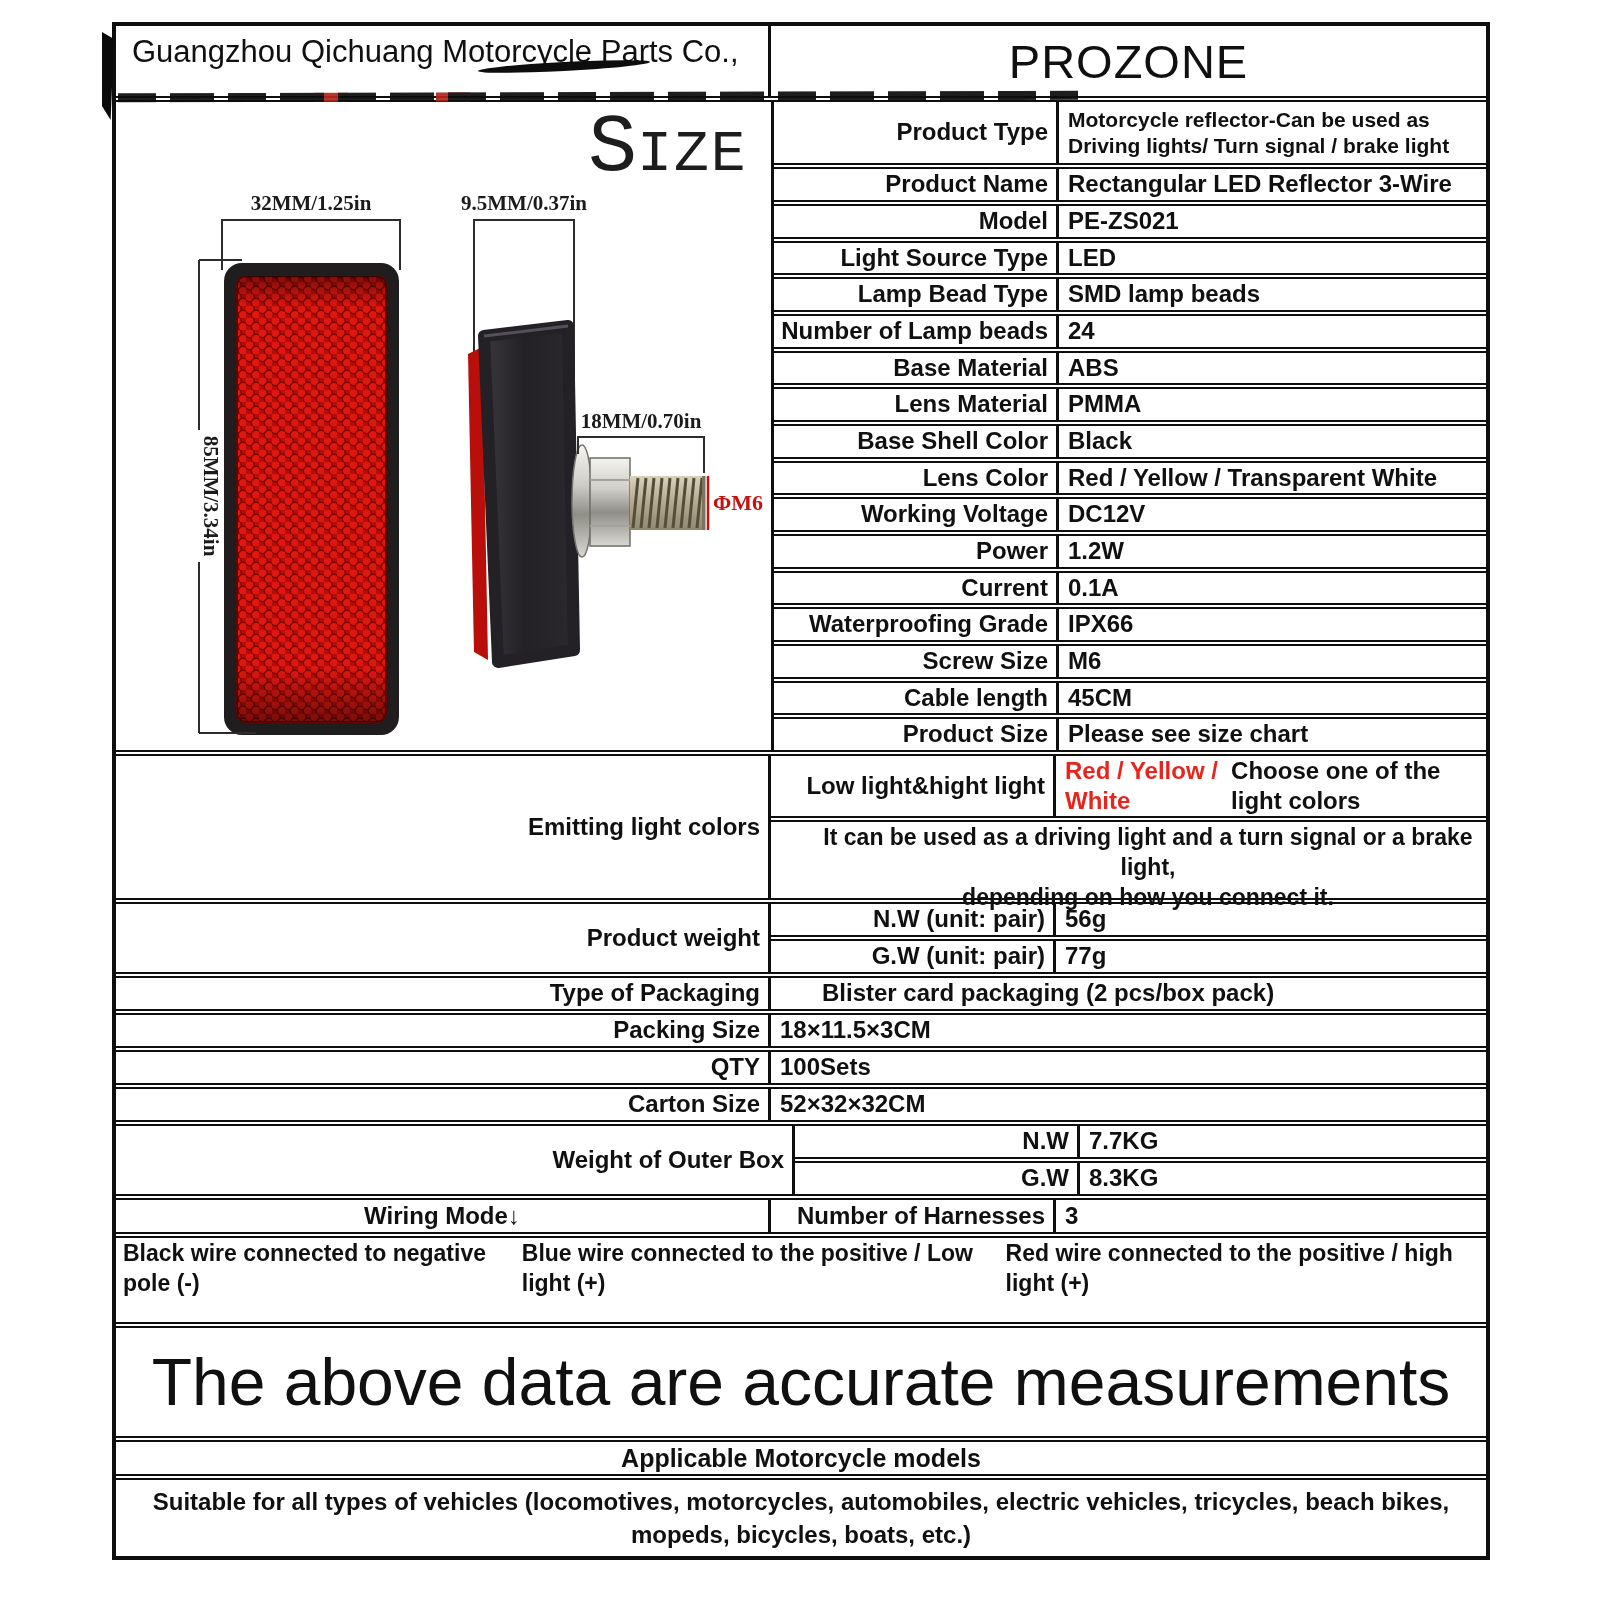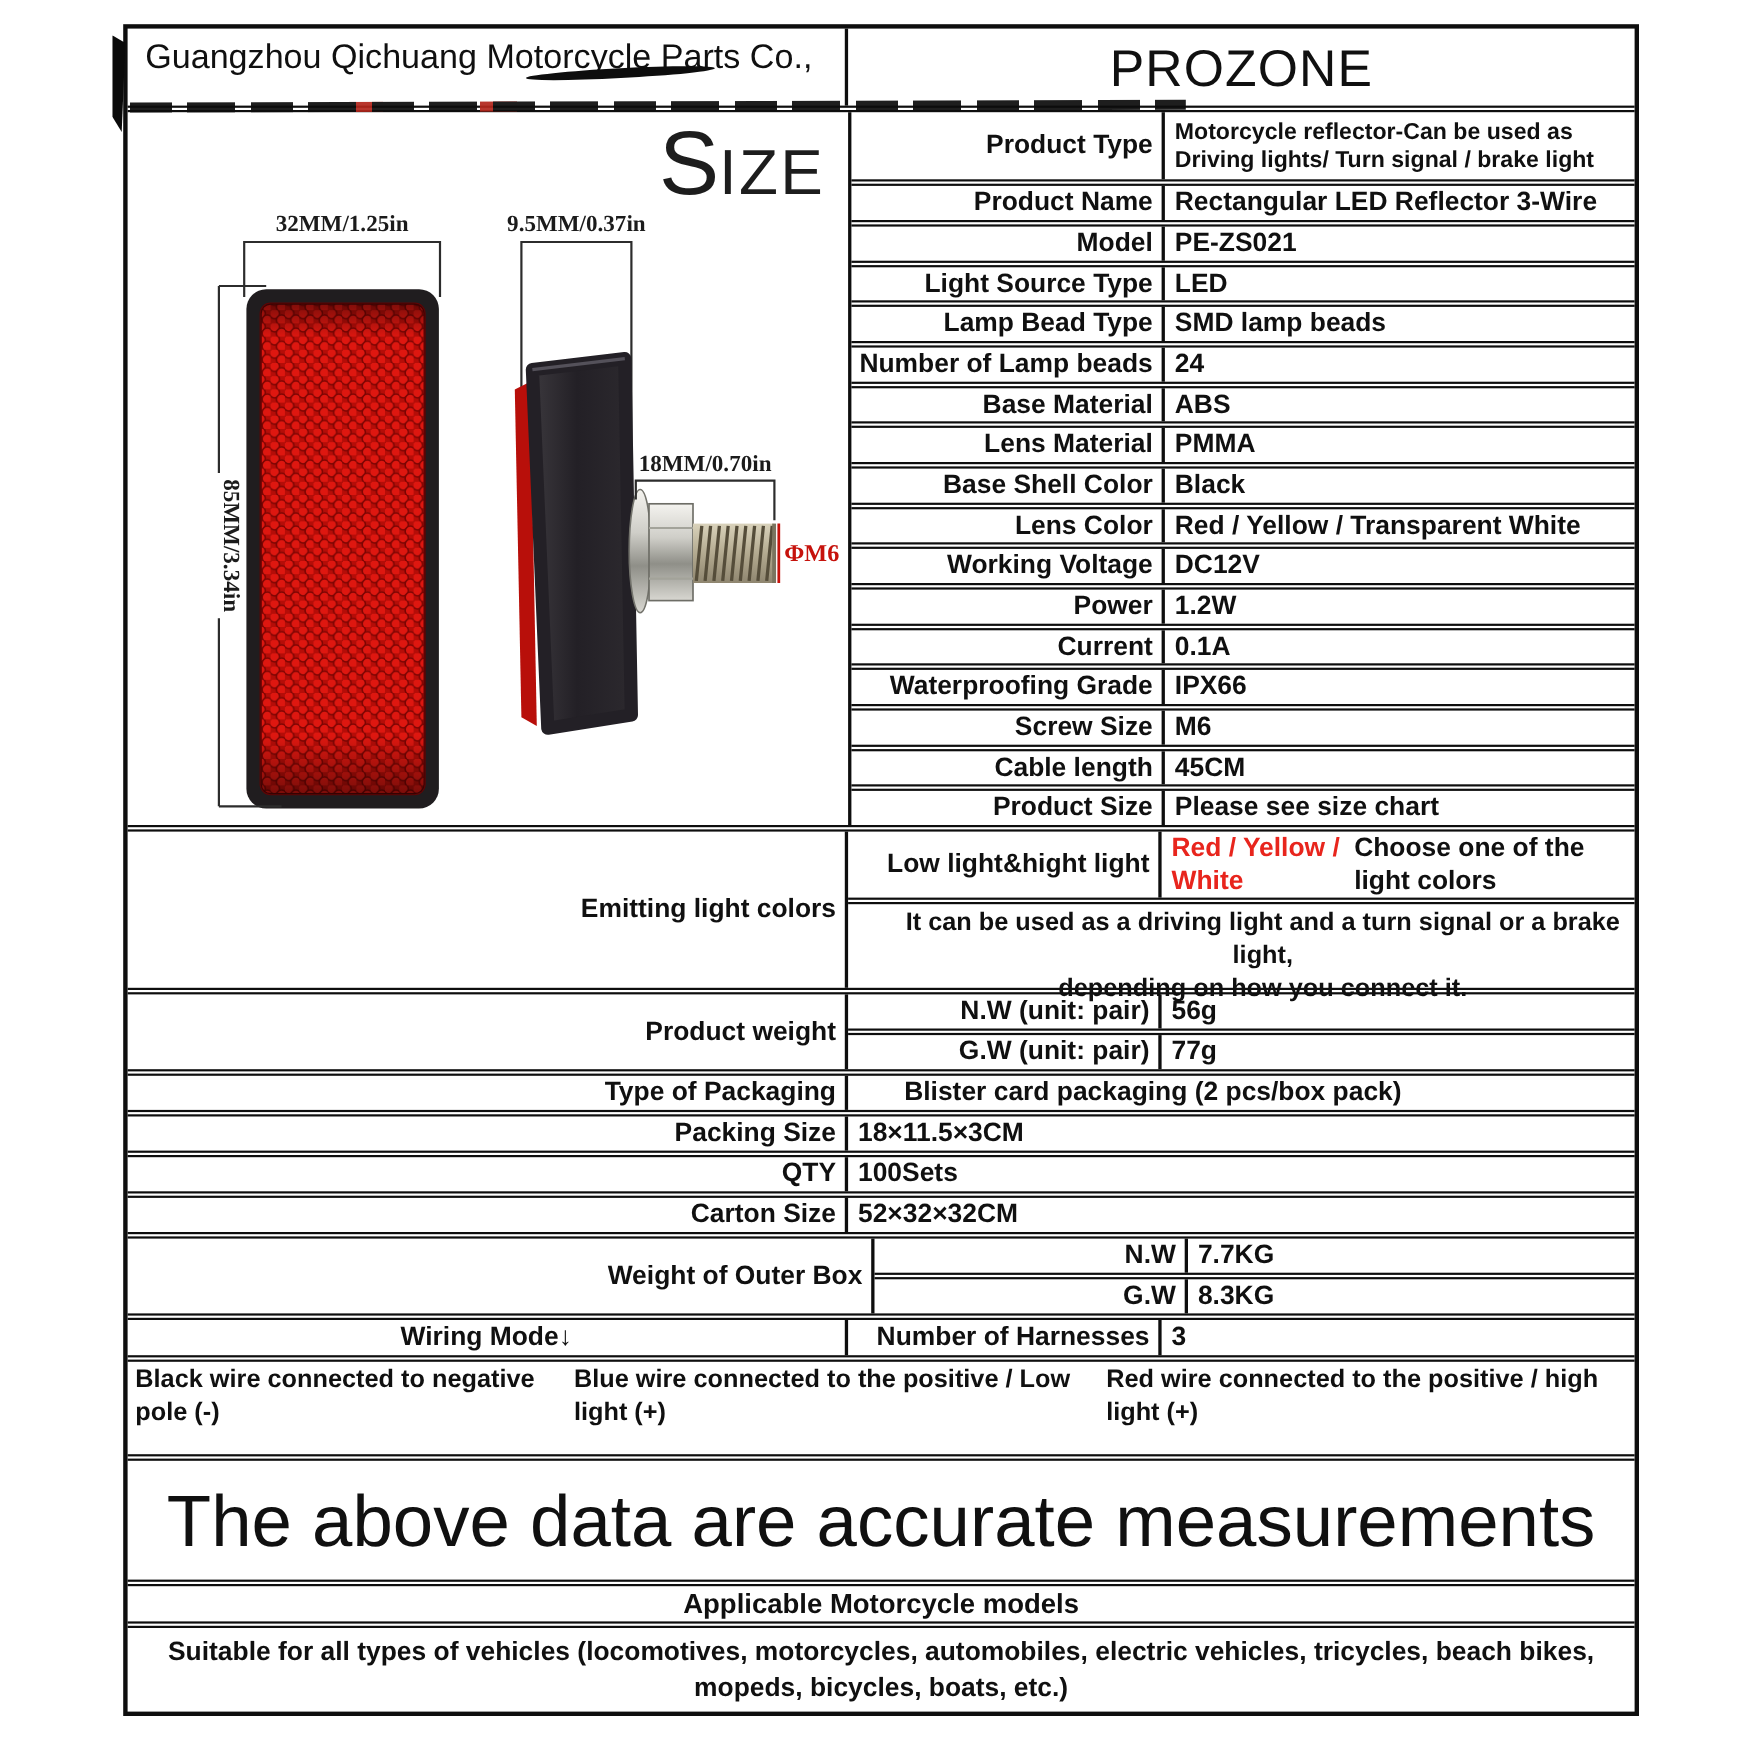--- a/index.html
+++ b/index.html
@@ -23,21 +23,21 @@
     background:
       repeating-linear-gradient(90deg,#0c0c0c 0 38px,rgba(0,0,0,0) 38px 52px,#0c0c0c 52px 96px,rgba(0,0,0,0) 96px 110px),
       linear-gradient(90deg,rgba(0,0,0,0) 0 196px,#b3261c 196px 230px,rgba(0,0,0,0) 230px 318px,#b3261c 318px 352px,rgba(0,0,0,0) 352px 100%);}
   .strike{position:absolute;left:362px;top:36px;width:172px;height:9px;background:#0d0d0d;border-radius:50%;
           transform:rotate(-3deg);}
   .blob{position:absolute;left:-14px;top:6px;width:12px;height:88px;background:#0a0a0a;
         clip-path:polygon(0 0,100% 8%,72% 100%,0 84%);}
   
   .main-left{width:655px;position:relative;}
   .size-svg{position:absolute;inset:0;width:100%;height:100%;}
-  .size-title{position:absolute;left:483px;top:6px;color:#1d1d1d;white-space:nowrap;}
+  .size-title{position:absolute;left:472px;top:6px;color:#1d1d1d;white-space:nowrap;font-family:Liberation Mono, monospace;}
   .size-title .s1{font-size:82px;font-weight:400;line-height:1;}
   .size-title .s2{font-size:58px;font-weight:400;line-height:1;letter-spacing:2px;}
   .spec{flex:1;display:flex;flex-direction:column;}
   .srow{display:flex;border-bottom:6px double #0e0e0e;flex:1 1 0;box-sizing:border-box;}
   .srow.dbl{flex:2 1 0;}
   .srow:last-child{border-bottom:none;}
   .srow .lab{width:285px;}
   .srow .val{flex:1;}
   
   .split{flex:1;display:flex;flex-direction:column;}

